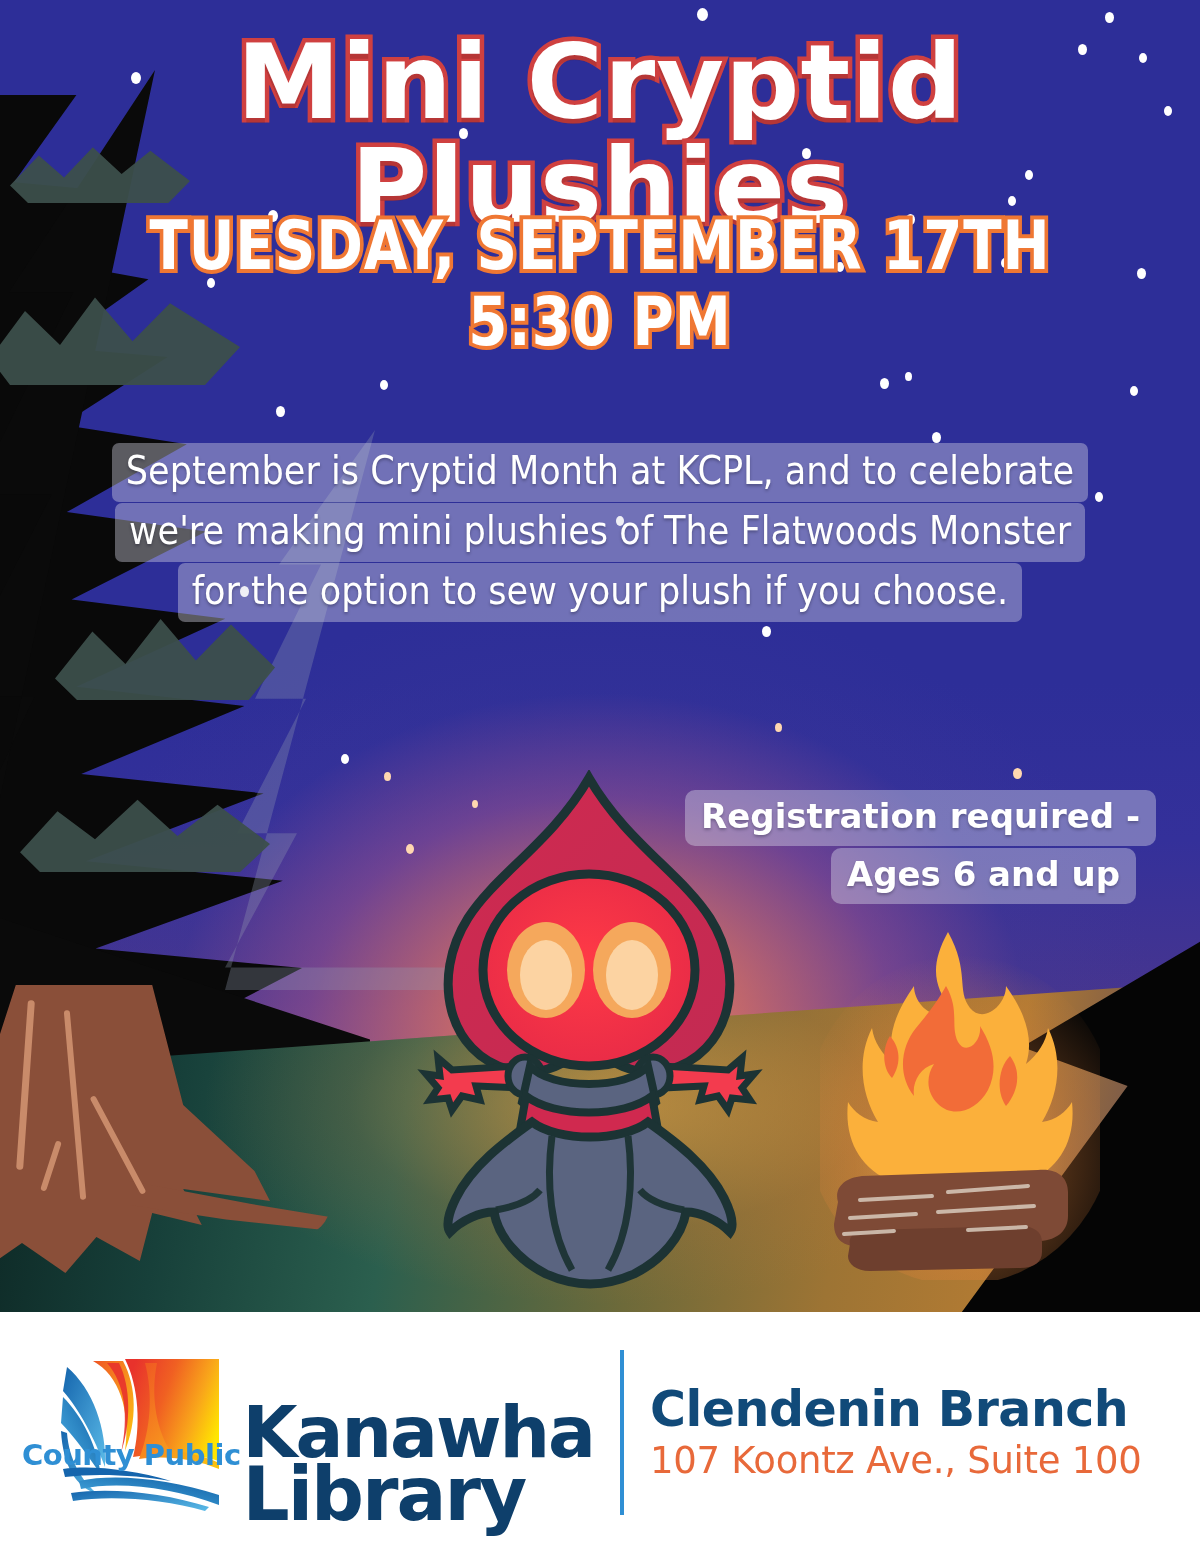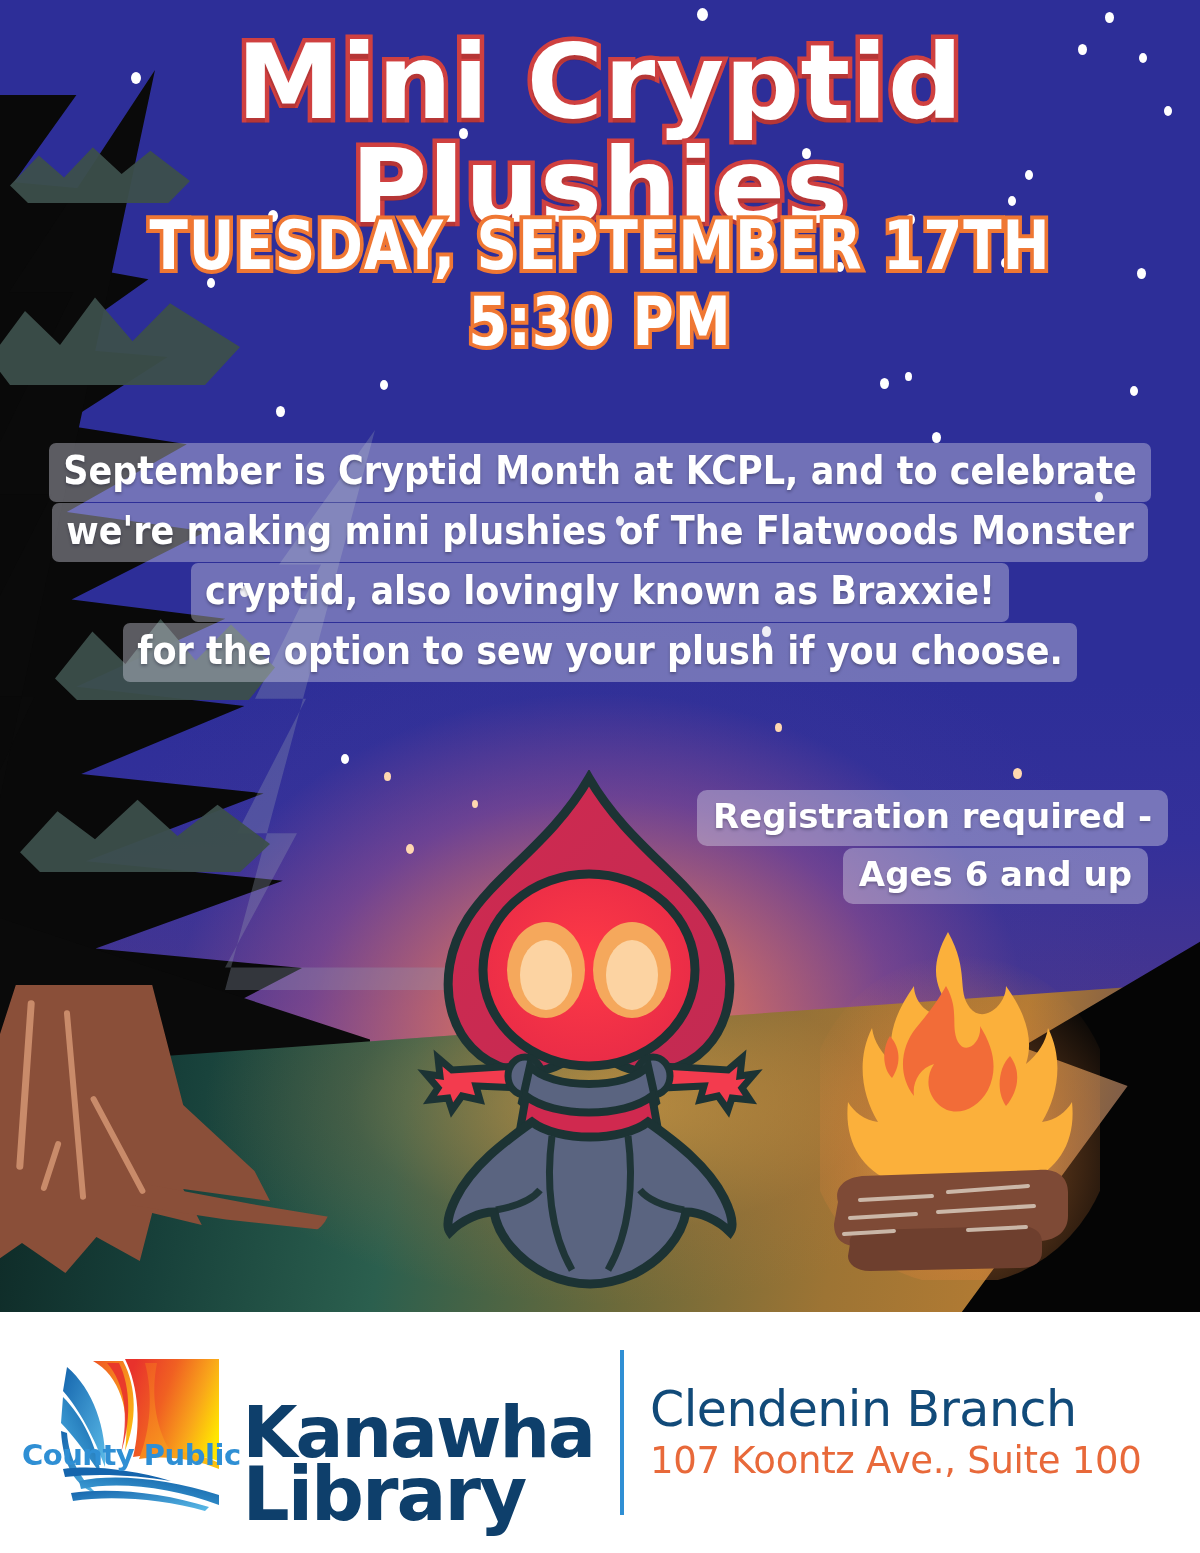--- a/index.html
+++ b/index.html
@@ -156,36 +156,36 @@
   #dateline .l2 { display: block; }
 
   
   #body {
     position: absolute; left: 0; top: 443px; width: 1200px;
     text-align: center;
   }
   #body .bline {
     display: block;
     font-family: "DejaVu Sans Condensed", "Liberation Sans", sans-serif;
-    font-weight: bold;
+    font-weight: normal;
     font-size: 39px;
     line-height: 48px;
     color: #ffffff;
     margin: 0 auto 1px auto;
     padding: 4px 14px 7px 14px;
     background: rgba(214,214,230,0.40);
     border-radius: 7px;
     width: max-content;
     max-width: 1160px;
     text-shadow: 0 2px 3px rgba(20,20,40,0.35);
     white-space: nowrap;
   }
 
   #registration {
-    position: absolute; right: 32px; top: 790px;
+    position: absolute; right: 44px; top: 790px;
     text-align: center;
   }
   #registration .rline {
     display: block;
     font-family: "DejaVu Sans", sans-serif;
     font-weight: bold;
     font-size: 34px;
     line-height: 43px;
     color: #ffffff;
     background: rgba(214,214,232,0.42);
@@ -225,21 +225,21 @@
   #logo-words .countypublic {
     font-size: 29px; font-weight: bold; color: #2f8fd4; letter-spacing: -0.5px;
     position: absolute; right: 2px; top: -20px; white-space: nowrap;
   }
   #divider { width: 4px; height: 165px; background: #2f8fd4; flex: none; }
   #branch {
     font-family: "DejaVu Sans", sans-serif;
     line-height: 1.16;
   }
   #branch .bname {
-    font-size: 49px; font-weight: normal; color: #114a79; display: block;
+    font-size: 49px; font-weight: bold; color: #114a79; display: block;
     letter-spacing: -0.5px; margin-bottom: 2px;
   }
   #branch .baddr {
     font-size: 37px; color: #e8693a; display: block; letter-spacing: -0.3px;
   }
 </style>
 </head>
 <body>
 
 <div id="poster">
@@ -415,21 +415,20 @@
   <div id="title">Mini Cryptid Plushies</div>
 
   <div id="dateline">
     <span class="l1">TUESDAY, SEPTEMBER 17TH</span>
     <span class="l2">5:30 PM</span>
   </div>
 
   <div id="body">
     <span class="bline">September is Cryptid Month at KCPL, and to celebrate</span>
     <span class="bline">we're making mini plushies of The Flatwoods Monster</span>
-    <span class="bline">cryptid, also lovingly known as Braxxie!</span>
     <span class="bline">for the option to sew your plush if you choose.</span>
   </div>
 
   <div id="registration">
     <span class="rline l1">Registration required -</span>
     <span class="rline l2">Ages 6 and up</span>
   </div>
 
   <div id="footer">
     <div id="footer-inner">

